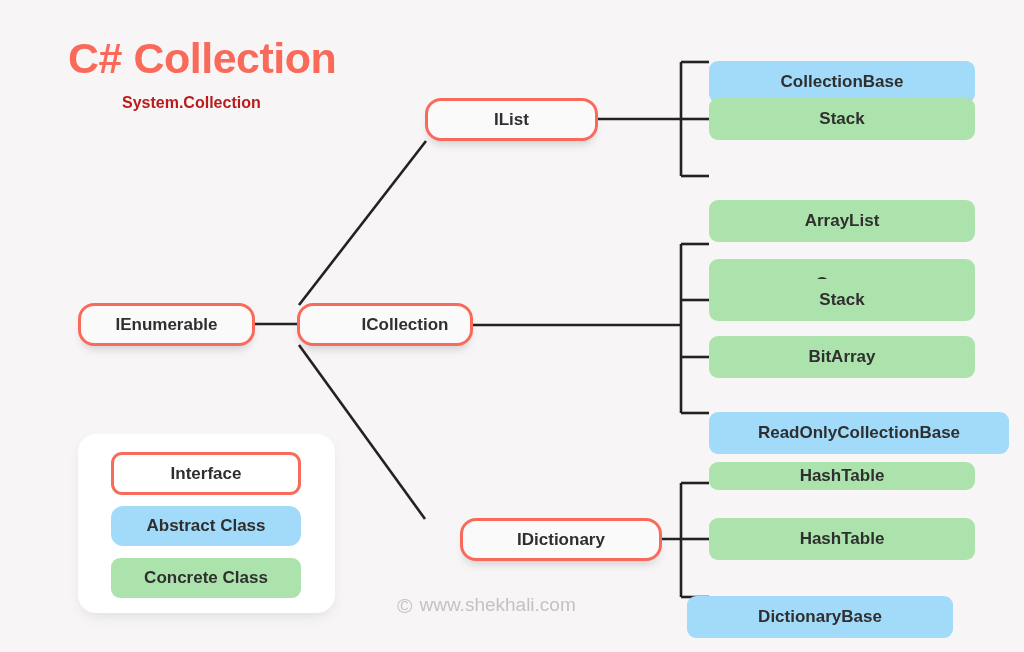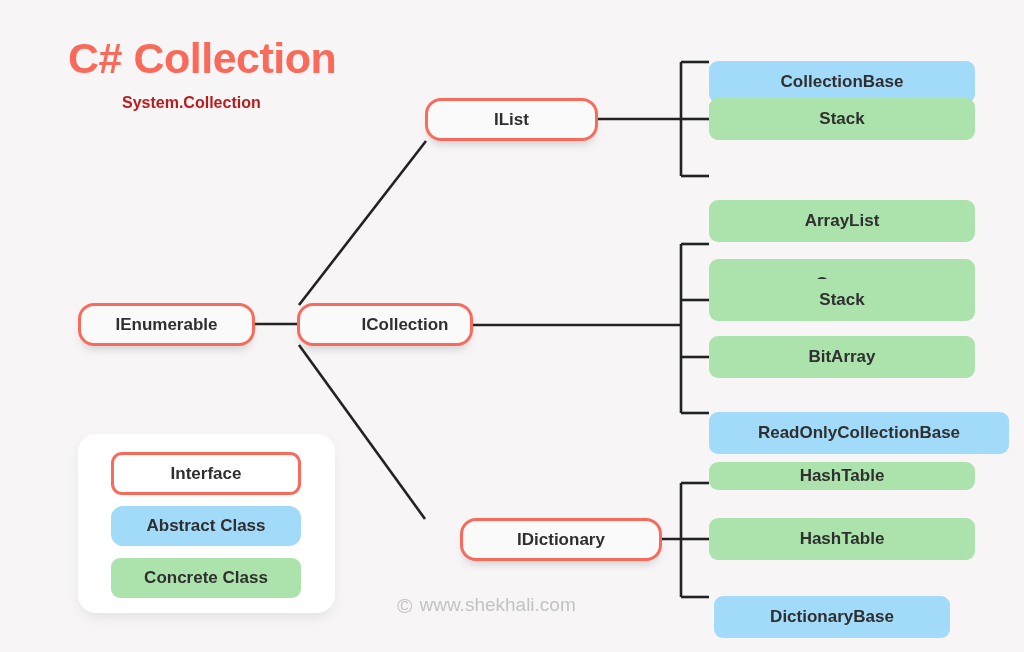--- a/index.html
+++ b/index.html
@@ -188,21 +188,21 @@
   <div class="node concrete" style="left:709px; top:98px; width:266px; height:42px;">Stack</div>
   <div class="node concrete" style="left:709px; top:155px; width:266px; height:42px;margin-top:45px;">ArrayList</div>
 
   <div class="node concrete" style="left:709px; top:223px; width:266px; height:50px;margin-top:36px;">Queue</div>
   <div class="node concrete" style="left:709px; top:336px; width:266px; height:42px;">BitArray</div>
   <div class="node concrete" style="left:709px; top:279px; width:266px; height:42px;">Stack</div>
   <div class="node abstract" style="left:709px; top:392px; width:300px; height:42px;">ReadOnlyCollectionBase</div>
 
   <div class="node concrete" style="left:709px; top:462px; width:266px; height:28px;">HashTable</div>
   <div class="node concrete" style="left:709px; top:518px; width:266px; height:42px;">HashTable</div>
-  <div class="node abstract" style="left:714px; top:576px; width:236px; height:42px;">DictionaryBase</div>
+  <div class="node abstract" style="left:687px; top:576px; width:266px; height:42px;">DictionaryBase</div>
 
   <div id="legend-card">
     <div class="legend-item iface" style="top:18px;">Interface</div>
     <div class="legend-item abstract" style="top:72px;">Abstract Class</div>
     <div class="legend-item concrete" style="top:124px;">Concrete Class</div>
   </div>
 
   <div id="watermark">
     <span class="copy-glyph">©</span>
     <span>www.shekhali.com</span>

